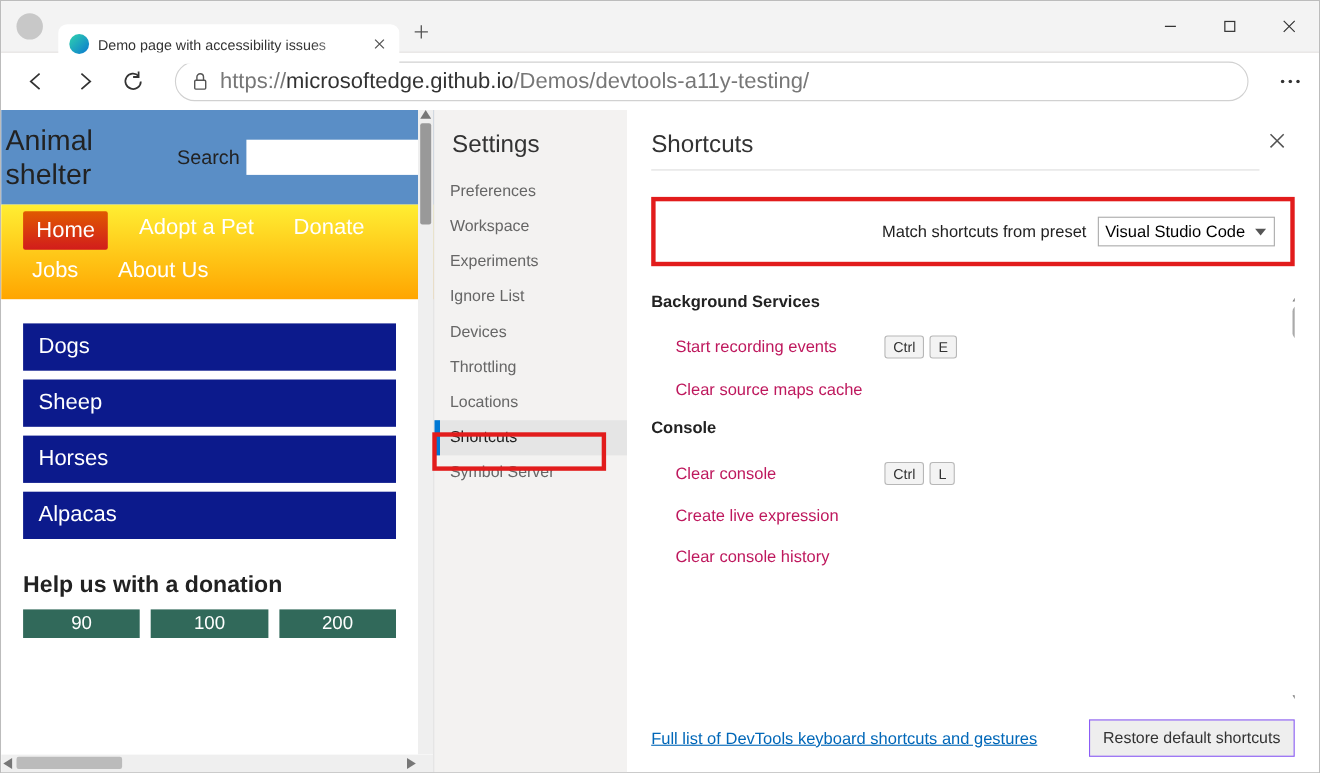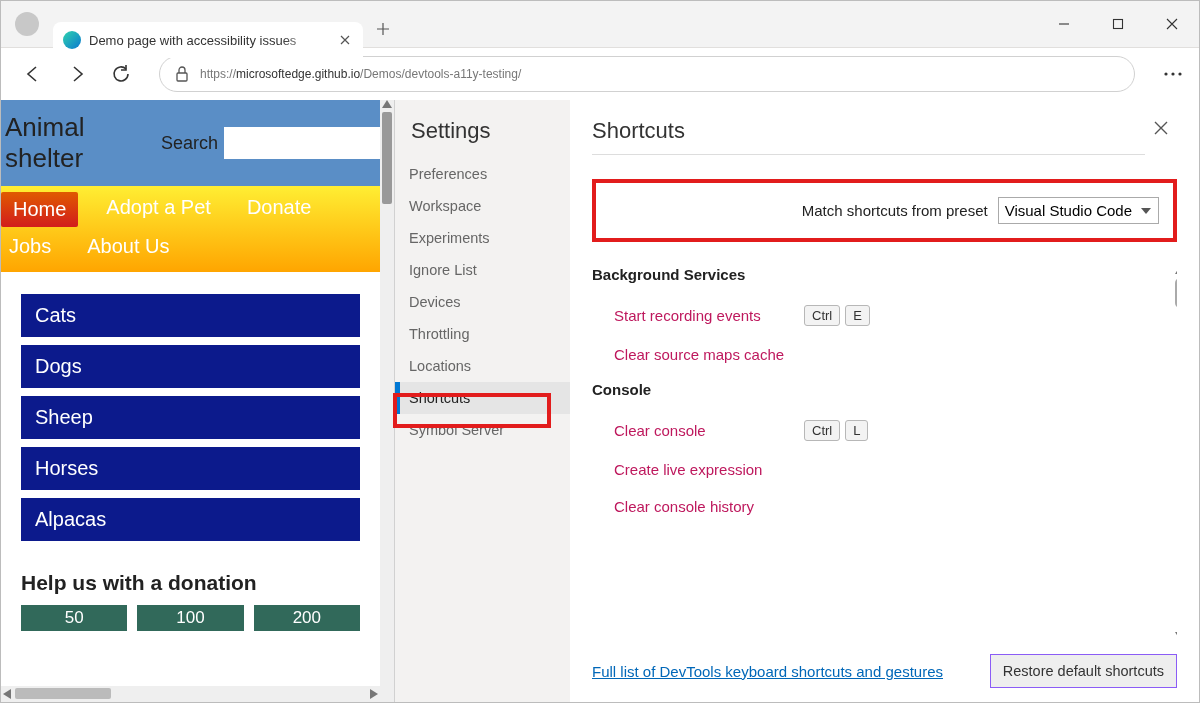--- a/index.html
+++ b/index.html
@@ -14,21 +14,21 @@
     .favicon { width: 18px; height: 18px; border-radius: 50%; background: linear-gradient(135deg, #2fd3ae 0%, #0b78d0 100%); }
     .tab-title { font-size: 13px; color: #333; flex: 1; white-space: nowrap; overflow: hidden; text-overflow: clip; mask-image: linear-gradient(to right, black 80%, transparent); -webkit-mask-image: linear-gradient(to right, black 80%, transparent); }
     .tab-close { width: 16px; height: 16px; display: flex; align-items: center; justify-content: center; }
     .newtab-btn { width: 40px; height: 36px; display: flex; align-items: center; justify-content: center; }
     .win-controls { margin-left: auto; display: flex; height: 100%; align-items: center; }
     .win-btn { width: 54px; height: 100%; display: flex; align-items: center; justify-content: center; }
 
     .navbar { height: 52px; display: flex; align-items: center; padding: 0 6px 0 12px; gap: 4px; background: #fff; }
     .nav-btn { width: 40px; height: 40px; display: flex; align-items: center; justify-content: center; border-radius: 4px; }
     .urlbar { flex: 1; display: flex; align-items: center; height: 36px; border-radius: 20px; background: #fff; border: 1px solid #d1d1d1; margin: 0 14px; padding: 0 14px; gap: 10px; }
-    .url-text { font-size: 12px; color: #777; }
+    .url-text { font-size: 20px; color: #777; }
     .url-text .path { color: #777; }
     .url-text .host { color: #333; }
     .more-btn { width: 40px; height: 40px; display: flex; align-items: center; justify-content: center; }
 
     
     .content { flex: 1; display: flex; overflow: hidden; }
 
     
     .page-pane { width: 394px; background: #fff; display: flex; flex-direction: column; border-right: 1px solid #d1d1d1; position: relative; overflow: hidden; }
     .page-scroll { flex: 1; overflow: hidden; position: relative; }
@@ -39,21 +39,21 @@
     .page-hscroll::before { content: ''; position: absolute; left: 2px; top: 3px; width: 0; height: 0; border-top: 5px solid transparent; border-bottom: 5px solid transparent; border-right: 8px solid #777; }
     .page-hscroll::after { content: ''; position: absolute; right: 16px; top: 3px; width: 0; height: 0; border-top: 5px solid transparent; border-bottom: 5px solid transparent; border-left: 8px solid #777; }
     .page-hthumb { position: absolute; left: 14px; top: 2px; width: 96px; height: 11px; background: #bbb; border-radius: 2px; }
 
     .page-header { background: #5a8ec6; padding: 12px 4px; display: flex; align-items: center; }
     .page-title { color: #222; font-size: 26px; line-height: 1.2; font-weight: 400; }
     .page-search { display: flex; align-items: center; margin-left: auto; }
     .search-label { color: #222; font-size: 18px; margin-right: 6px; }
     .search-box { width: 166px; height: 32px; background: #fff; border: none; }
 
-    .page-nav { background: linear-gradient(#ffee33, #ffa500); padding: 6px 0 10px; display: flex; flex-wrap: wrap; gap: 4px 20px; }
+    .page-nav { background: linear-gradient(#ffee33, #ffa500); padding: 6px 20px 10px; display: flex; flex-wrap: wrap; gap: 4px 20px; }
     .page-nav span { color: #fff; font-size: 20px; padding: 4px 8px; white-space: nowrap; }
     .page-nav span.home { background: linear-gradient(#e05a00, #d21c1c); border-radius: 2px; padding: 6px 12px; }
 
     .page-main { padding: 22px 20px 6px 20px; width: calc(100% - 14px); }
     .animal-list { display: flex; flex-direction: column; gap: 8px; }
     .animal-item { background: #0c1a8c; color: #fff; font-size: 20px; padding: 10px 14px; }
 
     .donation-heading { font-size: 21px; font-weight: 700; margin-top: 30px; color: #222; }
     .donation-row { display: flex; gap: 10px; margin-top: 10px; }
     .donation-pill { flex: 1; background: #31695a; color: #fff; text-align: center; font-size: 17px; padding: 3px; }
@@ -189,29 +189,28 @@
         </div>
         <div class="page-nav">
           <span class="home">Home</span>
           <span>Adopt a Pet</span>
           <span>Donate</span>
           <span>Jobs</span>
           <span>About Us</span>
         </div>
         <div class="page-main">
           <div class="animal-list">
-            <div class="animal-item">Cats</div>
             <div class="animal-item">Dogs</div>
             <div class="animal-item">Sheep</div>
             <div class="animal-item">Horses</div>
             <div class="animal-item">Alpacas</div>
           </div>
           <div class="donation-heading">Help us with a donation</div>
           <div class="donation-row">
-            <div class="donation-pill">50</div>
+            <div class="donation-pill">90</div>
             <div class="donation-pill">100</div>
             <div class="donation-pill">200</div>
           </div>
         </div>
         <div class="page-scrolltrack">
           <div class="page-scrollthumb"></div>
         </div>
       </div>
       <div class="page-hscroll">
         <div class="page-hthumb"></div>

